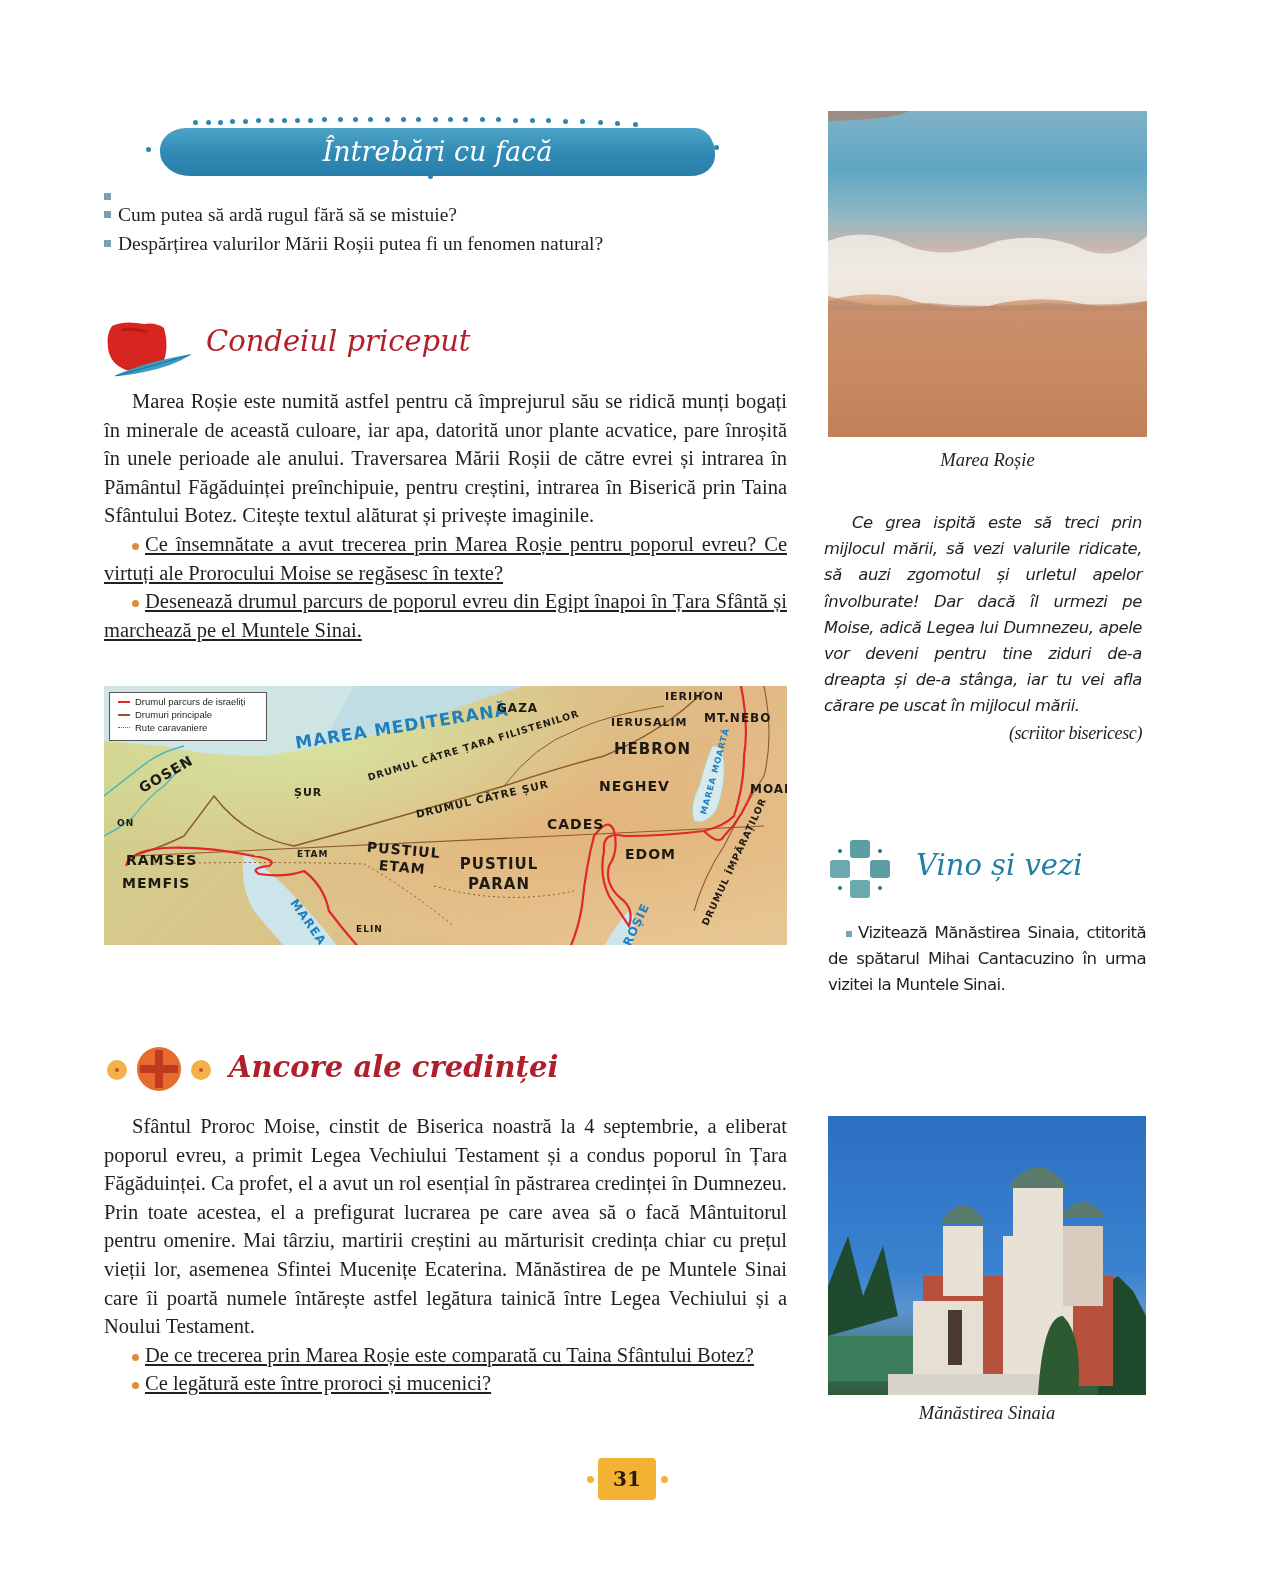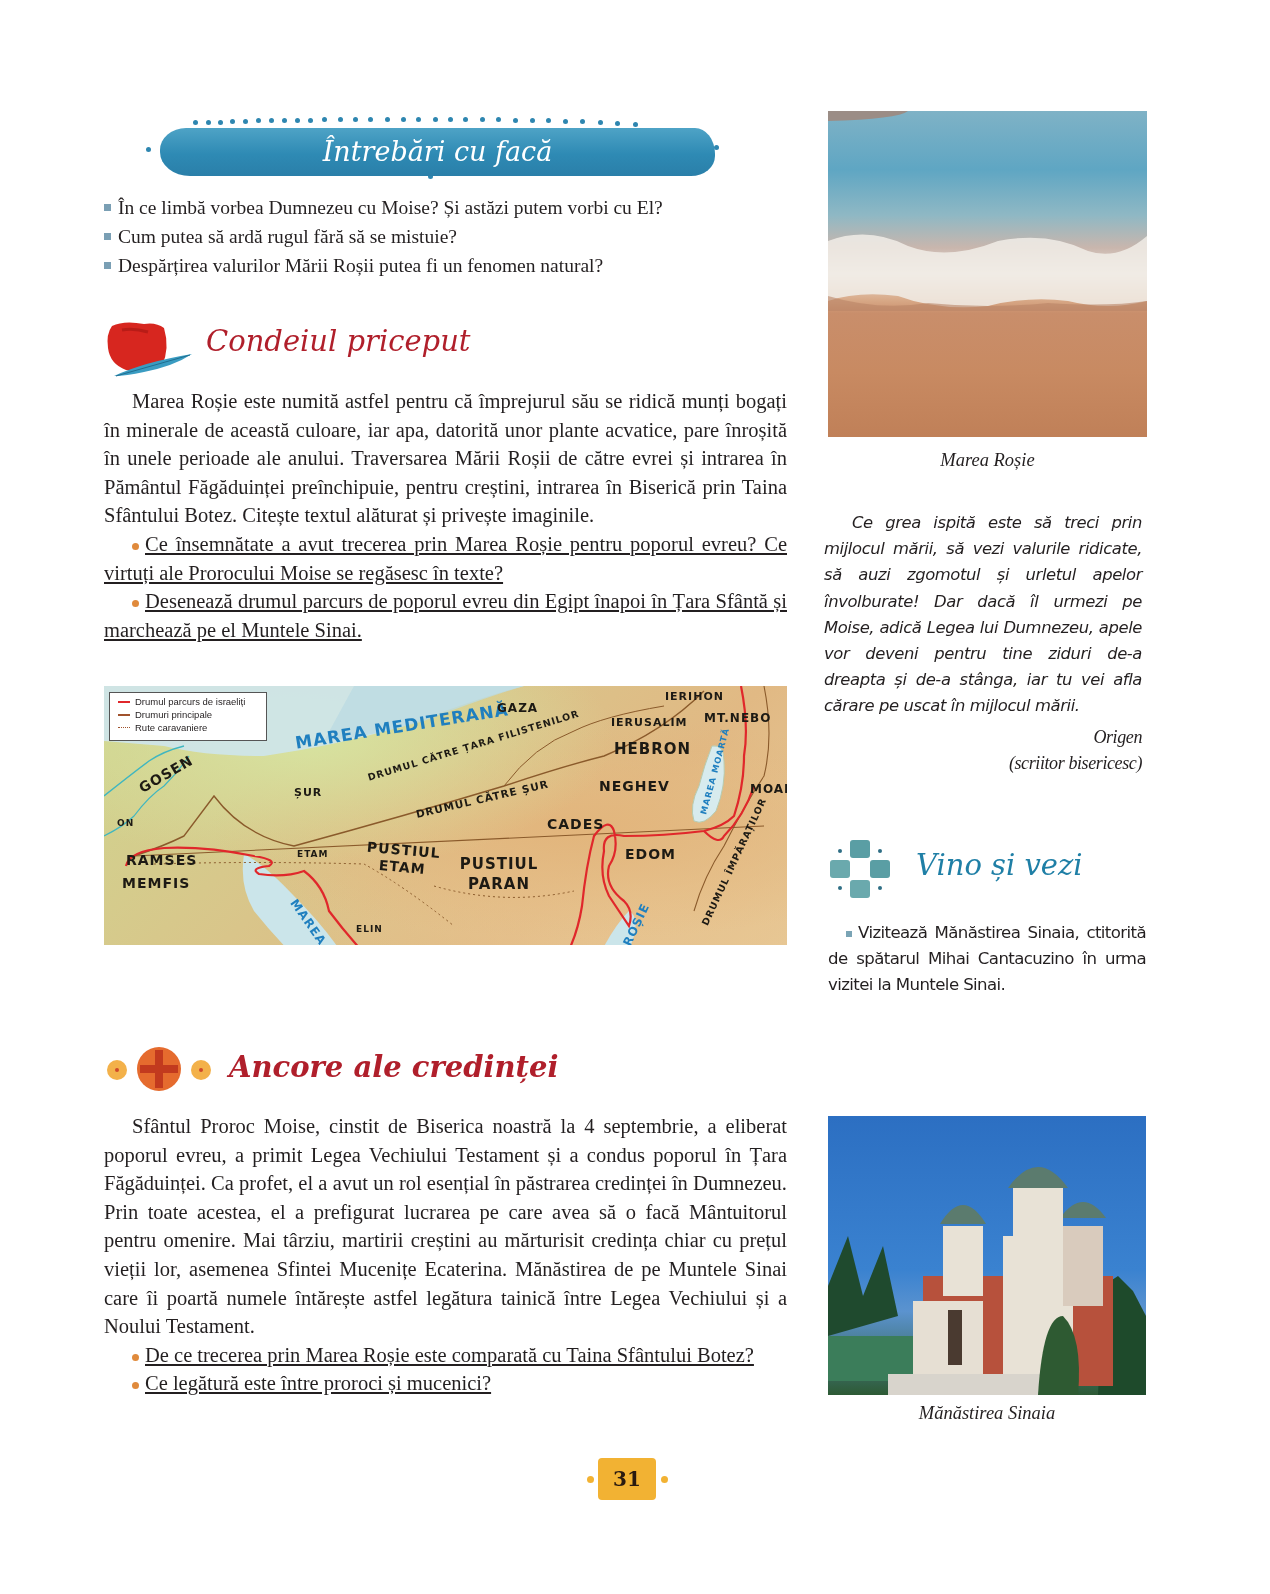--- a/index.html
+++ b/index.html
@@ -103,21 +103,20 @@
       <span class="dot" style="left:566px;top:33px"></span>
     <span class="dot" style="left:280px;top:62px"></span>
   </div>
   <div class="abs banner-brush"></div>
   <div class="abs banner-title">Întrebări cu facă</div>
 </div>
 
 <div class="abs q-list">
   <div class="q-item">
       <span class="sq-bullet"></span>
-      <span>În ce limbă vorbea Dumnezeu cu Moise? Și astăzi putem vorbi cu El?</span>
     </div>
   <div class="q-item">
       <span class="sq-bullet"></span>
       <span>Cum putea să ardă rugul fără să se mistuie?</span>
     </div>
   <div class="q-item">
       <span class="sq-bullet"></span>
       <span>Despărțirea valurilor Mării Roșii putea fi un fenomen natural?</span>
     </div>
 </div>
@@ -235,21 +234,20 @@
   <svg width="319" height="326" viewBox="0 0 319 326">
     <path d="M0 0 L80 0 Q70 8 0 10Z" fill="#9b8d86"></path>
     <path d="M0 130 Q40 115 80 135 Q120 150 170 130 Q220 120 260 140 Q290 150 319 125 L319 190 Q280 200 240 190 Q200 185 160 195 Q110 200 70 185 Q30 180 0 190Z" fill="#f1ede8" opacity="0.85"></path>
     <path d="M0 185 Q50 200 100 192 Q160 198 220 192 Q280 196 319 190 L319 200 L0 200Z" fill="#b98466" opacity="0.6"></path>
   </svg>
 </div>
 <div class="abs caption" style="left:828px;top:450px;width:319px;">Marea Roșie</div>
 
 <div class="abs quote">
   <p>Ce grea ispită este să treci prin mijlocul mării, să vezi valurile ridicate, să auzi zgomotul și urletul apelor învolburate! Dar dacă îl urmezi pe Moise, adică Legea lui Dumnezeu, apele vor deveni pentru tine ziduri de-a dreapta și de-a stânga, iar tu vei afla cărare pe uscat în mijlocul mării.</p>
-  <div class="quote-author" style="margin-top:4px;">Origen</div>
   <div class="quote-author">(scriitor bisericesc)</div>
 </div>
 
 <div class="abs" style="left:828px;top:838px;width:66px;height:64px;">
   <svg width="66" height="64" viewBox="0 0 66 64">
     <rect x="22" y="2" width="20" height="18" rx="3" fill="#5a9ea4"></rect>
     <rect x="2" y="22" width="20" height="18" rx="3" fill="#6aa9ad"></rect>
     <rect x="42" y="22" width="20" height="18" rx="3" fill="#5a9ea4"></rect>
     <rect x="22" y="42" width="20" height="18" rx="3" fill="#6aa9ad"></rect>
     <circle cx="12" cy="13" r="2" fill="#2f6e85"></circle>

